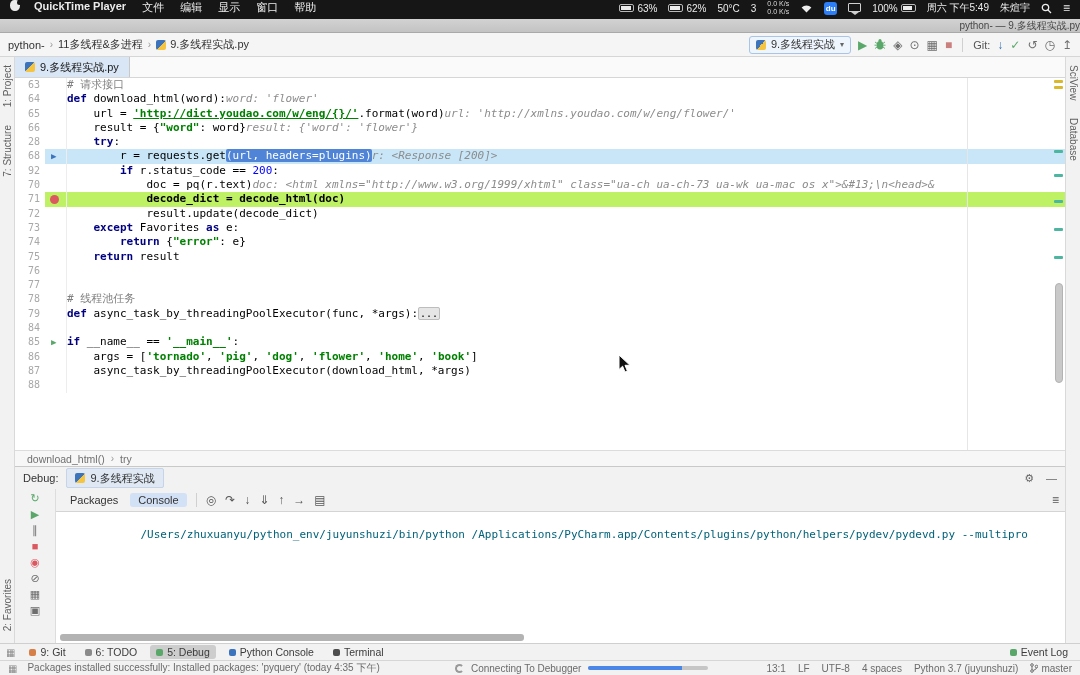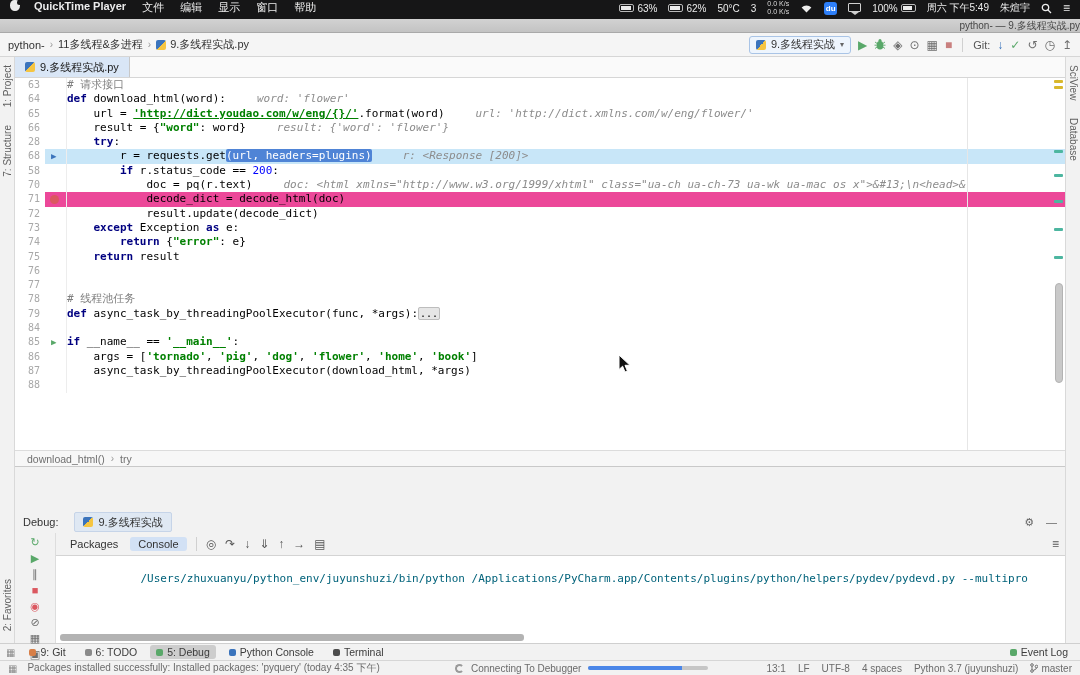--- a/index.html
+++ b/index.html
@@ -68,44 +68,44 @@
 
   
   .editor { flex:1; background:#fff; position:relative; overflow:hidden; }
   .line { display:flex; height:14.3px; line-height:14.3px; white-space:pre;
           font-family:"DejaVu Sans Mono","Liberation Mono",monospace; font-size:11px; }
   .lnum { flex:none; width:30px; text-align:right; padding-right:5px; color:#a8a8a8; font-size:10px;
           font-family:"DejaVu Sans Mono","Liberation Mono",monospace; }
   .licon { flex:none; width:22px; position:relative; border-right:1px solid #ededed; }
   .lcode { flex:1; min-width:0; overflow:hidden; color:#000; }
   .line.exec .licon, .line.exec .lcode { background:#c8e6f8; }
-  .line.bp .licon, .line.bp .lcode { background:#ec4899; }
+  .line.bp .licon, .line.bp .lcode { background:#bef264;font-weight:bold; }
   .bp-dot { position:absolute; left:5px; top:2.5px; width:9px; height:9px; border-radius:50%; background:#db5860; }
   .run-arrow { position:absolute; left:6px; top:0; color:#59a869; font-size:9px; line-height:14.3px; }
   .exec-arrow { position:absolute; left:6px; top:0; color:#3b74bc; font-size:9px; line-height:14.3px; }
   .tk-kw { color:#000080; font-weight:bold; }
   .tk-str, .tk-strlink { color:#008000; font-weight:bold; }
   .tk-strlink { text-decoration:underline; }
   .tk-com { color:#808080;margin-top:24px; }
   .tk-num { color:#0000ff; }
   .tk-txt { color:#000; }
-  .tk-hint { color:#8c8c8c; font-style:italic; margin-left:31px; }
+  .tk-hint { color:#8c8c8c; font-style:italic; margin-left:0; }
   .tk-callhl { background:#4f84d6; color:#fff; border-radius:2px; }
   .tk-fold { background:#e6e6e6; border:1px solid #bdbdbd; border-radius:2px; font-size:10px; padding:0 1px; }
   .margin-guide { position:absolute; top:0; bottom:0; left:952px; width:1px; background:#e6e6e6; }
   .vscroll { position:absolute; right:2px; width:8px; border-radius:4px; background:#c9c9c9; border:1px solid #b3b3b3; }
   .smark { position:absolute; right:2px; width:9px; height:3px; border-radius:1px; }
 
   
   .crumbbar { height:16px; background:#f7f7f7; border-top:1px solid #dcdcdc; display:flex; align-items:center;
               gap:6px; padding:0 12px; font-size:10.5px; color:#707070; }
 
   
   .debug { height:177px; border-top:1px solid #c9c9c9; background:#f2f2f2; display:flex; flex-direction:column; }
-  .dbg-header { height:22px; display:flex; align-items:center; gap:16px; padding:0 8px; font-size:11px; color:#333; flex:none;margin-top:44px; }
+  .dbg-header { height:22px; display:flex; align-items:center; gap:8px; padding:0 8px; font-size:11px; color:#333; flex:none; }
   .dbg-session { display:flex; align-items:center; gap:5px; height:20px; padding:0 8px; background:#dfe8f3;
                  border:1px solid #c6d4e8; border-radius:2px; }
   .dbg-hdr-right { margin-left:auto; display:flex; gap:12px; color:#666; font-size:11px; }
   .dbg-main { flex:1; display:flex; min-height:0; }
   .dbg-left { width:40px; flex:none; display:flex; flex-direction:column; align-items:center; padding-top:3px; gap:4px; }
   .dbg-ic { font-size:11px; line-height:12px; cursor:default; }
   .dbg-right { flex:1; display:flex; flex-direction:column; min-width:0; border-left:1px solid #dddddd; }
   .dbg-toolbar { height:23px; flex:none; display:flex; align-items:center; gap:9px; padding:0 6px;
                  border-bottom:1px solid #d4d4d4; font-size:11px; color:#333; }
   .view-tabs { display:flex; gap:4px; }
@@ -255,29 +255,29 @@
       <div class="tab">
         <span class="pyicon"></span>
         <span>9.多线程实战.py</span>
       </div>
     </div>
 
     <div class="editor">
       <div>
           <div class="line"><span class="lnum">63</span><span class="licon"></span><span class="lcode"><span class="tk-com"># 请求接口</span></span></div>
           <div class="line"><span class="lnum">64</span><span class="licon"></span><span class="lcode"><span class="tk-kw">def</span><span class="tk-txt"> download_html(word):</span><span class="tk-hint">word: 'flower'</span></span></div>
-          <div class="line"><span class="lnum">65</span><span class="licon"></span><span class="lcode"><span class="tk-txt">    url = </span><span class="tk-strlink">'http://dict.youdao.com/w/eng/{}/'</span><span class="tk-txt">.format(word)</span><span class="tk-hint">url: 'http://dict.xmlns.com/w/eng/flower/'</span></span></div>
+          <div class="line"><span class="lnum">65</span><span class="licon"></span><span class="lcode"><span class="tk-txt">    url = </span><span class="tk-strlink">'http://dict.youdao.com/w/eng/{}/'</span><span class="tk-txt">.format(word)</span><span class="tk-hint">url: 'http://xmlns.youdao.com/w/eng/flower/'</span></span></div>
           <div class="line"><span class="lnum">66</span><span class="licon"></span><span class="lcode"><span class="tk-txt">    result = {</span><span class="tk-str">"word"</span><span class="tk-txt">: word}</span><span class="tk-hint">result: {'word': 'flower'}</span></span></div>
           <div class="line"><span class="lnum">28</span><span class="licon"></span><span class="lcode"><span class="tk-txt">    </span><span class="tk-kw">try</span><span class="tk-txt">:</span></span></div>
           <div class="line exec"><span class="lnum">68</span><span class="licon"><span class="exec-arrow">▶</span></span><span class="lcode"><span class="tk-txt">        r = requests.get</span><span class="tk-callhl">(url, headers=plugins)</span><span class="tk-hint">r: &lt;Response [200]&gt;</span></span></div>
-          <div class="line"><span class="lnum">58</span><span class="licon"></span><span class="lcode"><span class="tk-txt">        </span><span class="tk-kw">if</span><span class="tk-txt"> r.status_code == </span><span class="tk-num">200</span><span class="tk-txt">:</span></span></div>
+          <div class="line"><span class="lnum">92</span><span class="licon"></span><span class="lcode"><span class="tk-txt">        </span><span class="tk-kw">if</span><span class="tk-txt"> r.status_code == </span><span class="tk-num">200</span><span class="tk-txt">:</span></span></div>
           <div class="line"><span class="lnum">70</span><span class="licon"></span><span class="lcode"><span class="tk-txt">            doc = pq(r.text)</span><span class="tk-hint">doc: &lt;html xmlns="http://www.w3.org/1999/xhtml" class="ua-ch ua-ch-73 ua-wk ua-mac os x"&gt;&amp;#13;\n&lt;head&gt;&amp;</span></span></div>
           <div class="line bp"><span class="lnum">71</span><span class="licon"><span class="bp-dot"></span></span><span class="lcode"><span class="tk-txt">            decode_dict = decode_html(doc)</span></span></div>
           <div class="line"><span class="lnum">72</span><span class="licon"></span><span class="lcode"><span class="tk-txt">            result.update(decode_dict)</span></span></div>
-          <div class="line"><span class="lnum">73</span><span class="licon"></span><span class="lcode"><span class="tk-txt">    </span><span class="tk-kw">except</span><span class="tk-txt"> Exception </span><span class="tk-kw">as</span><span class="tk-txt"> e:</span></span></div>
+          <div class="line"><span class="lnum">73</span><span class="licon"></span><span class="lcode"><span class="tk-txt">    </span><span class="tk-kw">except</span><span class="tk-txt"> Favorites </span><span class="tk-kw">as</span><span class="tk-txt"> e:</span></span></div>
           <div class="line"><span class="lnum">74</span><span class="licon"></span><span class="lcode"><span class="tk-txt">        </span><span class="tk-kw">return</span><span class="tk-txt"> {</span><span class="tk-str">"error"</span><span class="tk-txt">: e}</span></span></div>
           <div class="line"><span class="lnum">75</span><span class="licon"></span><span class="lcode"><span class="tk-txt">    </span><span class="tk-kw">return</span><span class="tk-txt"> result</span></span></div>
           <div class="line"><span class="lnum">76</span><span class="licon"></span><span class="lcode"></span></div>
           <div class="line"><span class="lnum">77</span><span class="licon"></span><span class="lcode"></span></div>
           <div class="line"><span class="lnum">78</span><span class="licon"></span><span class="lcode"><span class="tk-com"># 线程池任务</span></span></div>
           <div class="line"><span class="lnum">79</span><span class="licon"></span><span class="lcode"><span class="tk-kw">def</span><span class="tk-txt"> async_task_by_threadingPoolExecutor(func, *args):</span><span class="tk-fold">...</span></span></div>
           <div class="line"><span class="lnum">84</span><span class="licon"></span><span class="lcode"></span></div>
           <div class="line"><span class="lnum">85</span><span class="licon"><span class="run-arrow">▶</span></span><span class="lcode"><span class="tk-kw">if</span><span class="tk-txt"> __name__ == </span><span class="tk-str">'__main__'</span><span class="tk-txt">:</span></span></div>
           <div class="line"><span class="lnum">86</span><span class="licon"></span><span class="lcode"><span class="tk-txt">    args = [</span><span class="tk-str">'tornado'</span><span class="tk-txt">, </span><span class="tk-str">'pig'</span><span class="tk-txt">, </span><span class="tk-str">'dog'</span><span class="tk-txt">, </span><span class="tk-str">'flower'</span><span class="tk-txt">, </span><span class="tk-str">'home'</span><span class="tk-txt">, </span><span class="tk-str">'book'</span><span class="tk-txt">]</span></span></div>
           <div class="line"><span class="lnum">87</span><span class="licon"></span><span class="lcode"><span class="tk-txt">    async_task_by_threadingPoolExecutor(download_html, *args)</span></span></div>

